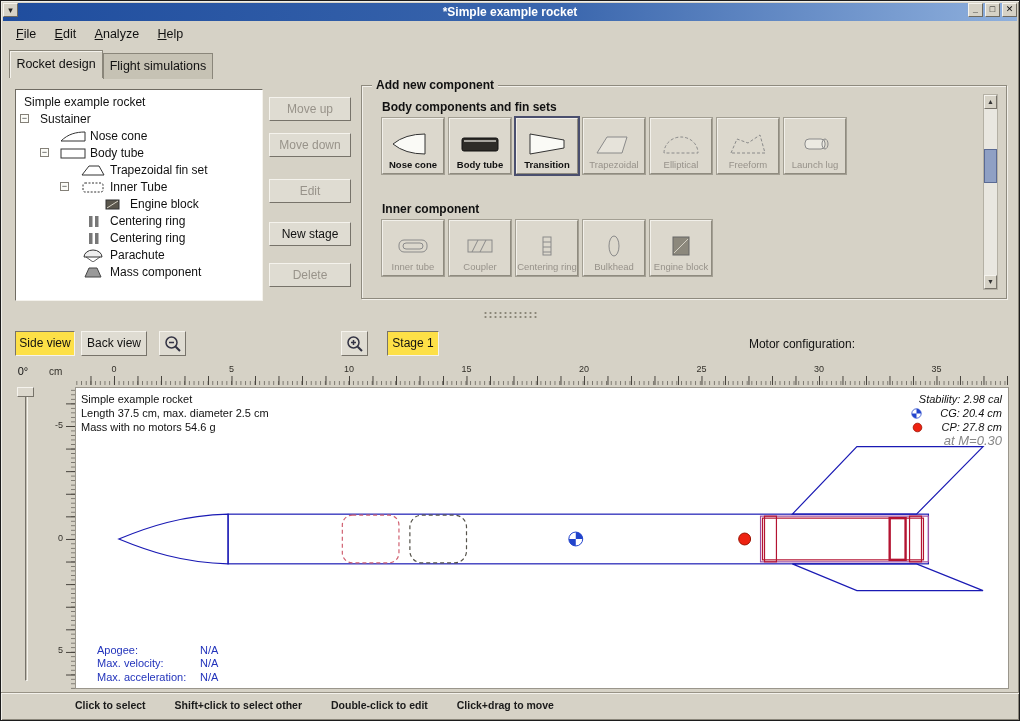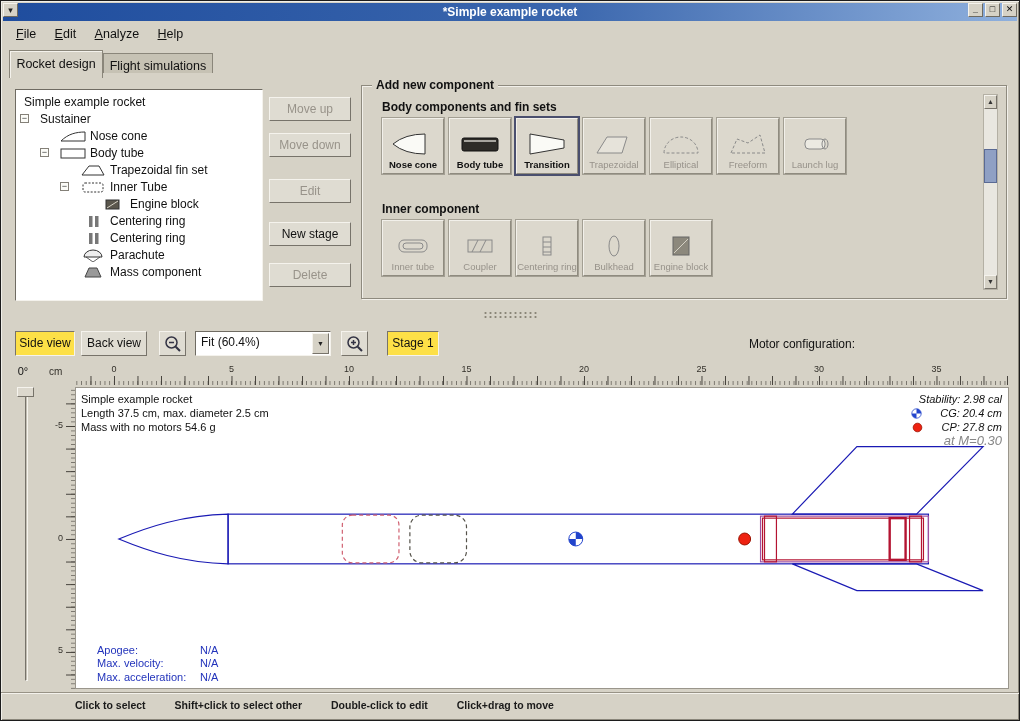--- a/index.html
+++ b/index.html
@@ -15,21 +15,21 @@
   .tbtns{right:2px;top:2px;display:flex;gap:2px;}
   .tbtn{width:15px;height:14px;background:#d6d2c6;border:1px solid;border-color:#f5f3ed #6e6a60 #6e6a60 #f5f3ed;
         font-size:9px;line-height:11px;text-align:center;color:#111;font-weight:bold;cursor:default;}
   
   .menubar{left:2px;top:20px;right:2px;height:24px;padding:3px 6px;}
   .menu-item{display:inline-block;padding:2px 7px;font-size:12.5px;color:#111;}
   
   .tab{border:1px solid #8a867a;border-bottom:none;font-size:12.5px;color:#111;text-align:center;}
   .tab-active{left:8px;top:49px;width:94px;height:28px;background:#d6d2c6;line-height:27px;z-index:2;
               box-shadow:inset 1px 1px 0 #f4f2ec;}
-  .tab-inactive{left:102px;top:52px;width:110px;height:20px;background:#c6c2b4;line-height:24px;}
+  .tab-inactive{left:102px;top:52px;width:110px;height:26px;background:#c6c2b4;line-height:24px;}
   
   .tree-panel{left:14px;top:88px;width:248px;height:212px;background:#fff;border:1px solid;
               border-color:#6f6b62 #f4f2ec #f4f2ec #6f6b62;overflow:hidden;}
   .trow{position:absolute;left:0;width:100%;height:17px;}
   .tlabel{position:absolute;top:1px;font-size:12px;color:#111;white-space:nowrap;}
   .texp{position:absolute;top:3px;width:9px;height:9px;border:1px solid #848078;background:#fcfcf8;
         font-size:9px;line-height:7px;text-align:center;color:#333;}
   .ticon{position:absolute;top:2px;width:26px;height:13px;}
   
   .btn{background:#dfdcd2;border:1px solid;border-color:#f5f3ed #77736a #77736a #f5f3ed;
@@ -296,24 +296,20 @@
 
   <div class="abs btn tgl-on" style="left:14px;top:330px;width:60px;height:25px;line-height:23px">Side view</div>
   <div class="abs btn" style="left:80px;top:330px;width:66px;height:25px;line-height:23px">Back view</div>
   <div class="abs btn zoombtn" style="left:158px;top:330px">
     <svg viewBox="0 0 20 20" width="20" height="20" style="margin-top:2px">
       <circle cx="8.5" cy="8.5" r="5.5" fill="none" stroke="#334" stroke-width="1.5"></circle>
       <line x1="12.7" y1="12.7" x2="17" y2="17" stroke="#334" stroke-width="2"></line>
       <line x1="6" y1="8.5" x2="11" y2="8.5" stroke="#334" stroke-width="1.5"></line>
     </svg>
   </div>
-  <div class="abs combo" style="left:194px;top:330px;width:136px;height:25px">
-    <span class="cval">Fit (60.4%)</span>
-    <span class="carrow">▼</span>
-  </div>
   <div class="abs btn zoombtn" style="left:340px;top:330px">
     <svg viewBox="0 0 20 20" width="20" height="20" style="margin-top:2px">
       <circle cx="8.5" cy="8.5" r="5.5" fill="none" stroke="#334" stroke-width="1.5"></circle>
       <line x1="12.7" y1="12.7" x2="17" y2="17" stroke="#334" stroke-width="2"></line>
       <line x1="6" y1="8.5" x2="11" y2="8.5" stroke="#334" stroke-width="1.5"></line>
       <line x1="8.5" y1="6" x2="8.5" y2="11" stroke="#334" stroke-width="1.5"></line>
     </svg>
   </div>
   <div class="abs btn tgl-on" style="left:386px;top:330px;width:52px;height:25px;line-height:23px">Stage 1</div>
   <div class="abs lbl" style="right:164px;top:336px">Motor configuration:</div>

